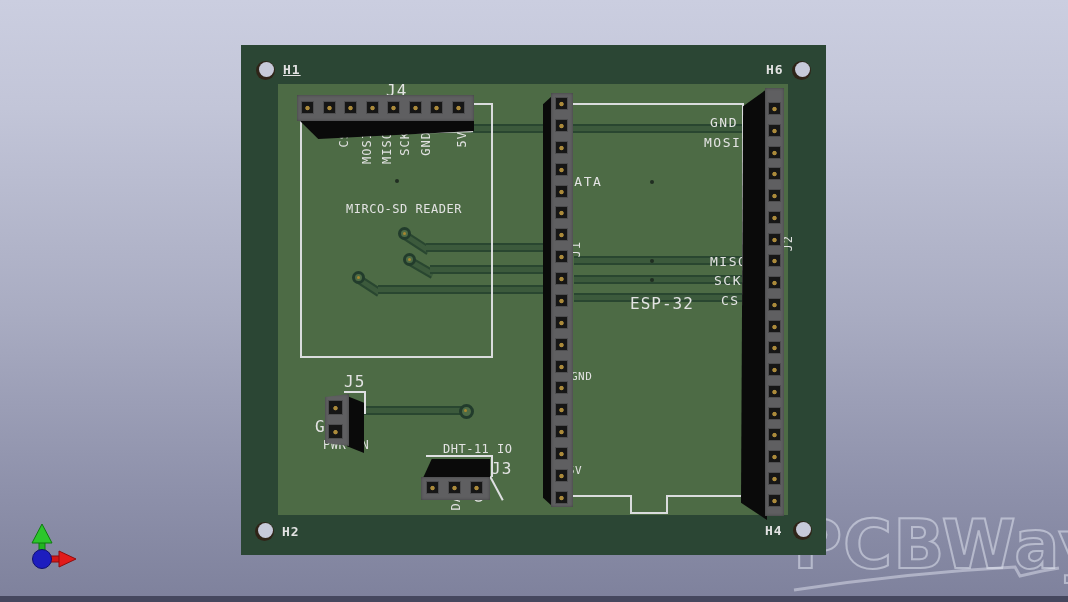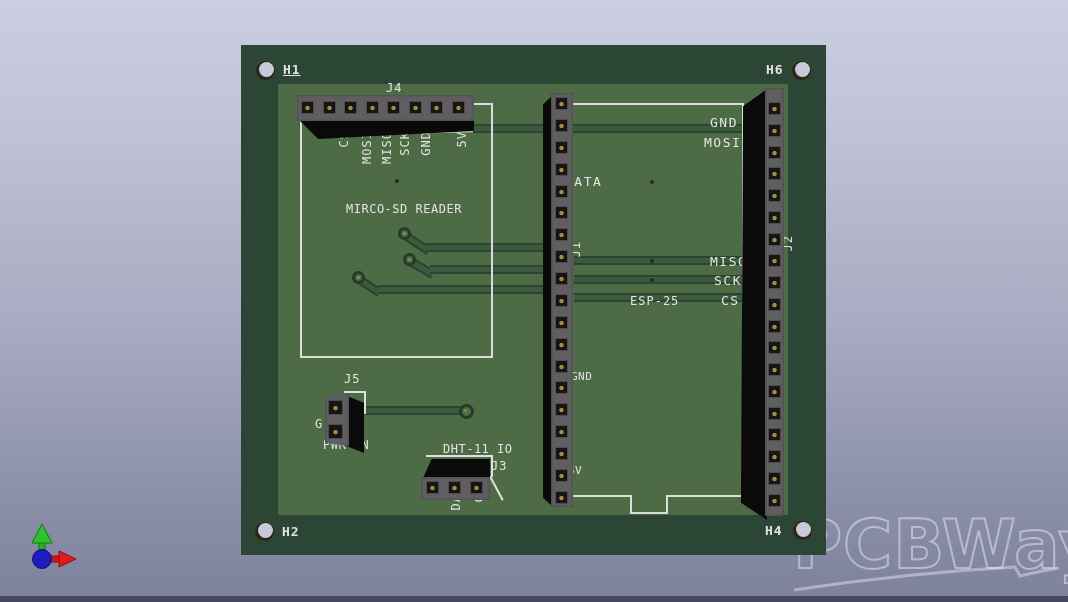--- a/index.html
+++ b/index.html
@@ -17,21 +17,21 @@
   
   .trace,.tracediag{height:9px;background:#3c5a3c;border-top:2px solid #294630;border-bottom:2px solid #294630;}
   .tracediag{transform-origin:left center;}
   .via{width:13px;height:13px;border-radius:50%;border:3px solid #223c2c;background:#4d6b45;}
   .via::after{content:"";position:absolute;left:2px;top:2px;width:3px;height:3px;border-radius:50%;background:#a8862e;}
   .via-lg{width:15px;height:15px;}
   .dot{width:4px;height:4px;border-radius:50%;background:#202e22;}
   
   .silk{background:#dfe0e2;}
   .silkbox{border:2px solid rgba(226,227,230,0.95);background:transparent;}
-  .lab{color:#e3e3e3;font-size:12px;line-height:1.1;white-space:nowrap;letter-spacing:1px;}
+  .lab{color:#e3e3e3;font-size:16px;line-height:1.1;white-space:nowrap;letter-spacing:1px;}
   .lab-big{font-size:13px;font-weight:700;letter-spacing:1px;}
   .lab-wide{font-size:12px;letter-spacing:0.5px;}
   .lab-r{font-size:13px;letter-spacing:1.5px;}
   .lab-s{font-size:11px;letter-spacing:0.5px;}
   .vlab{writing-mode:vertical-rl;transform:rotate(180deg);color:#e3e3e3;
     font-size:12px;letter-spacing:1px;line-height:1;white-space:nowrap;}
   
   .cside{background:#0a0a0a;}
   .cface{background:#5f5f61;box-shadow:inset 0 0 3px rgba(0,0,0,.35);}
   .pins{display:flex;justify-content:space-between;}
@@ -85,21 +85,21 @@
        border-left:2px solid rgba(226,227,230,0.95);border-right:2px solid rgba(226,227,230,0.95);
        border-bottom:2px solid rgba(226,227,230,0.95);"></div>
   <div class="silk" style="left:321px;top:132px;width:152px;height:2px;transform:rotate(-1.3deg);"></div>
   <div class="silk" style="left:344px;top:391px;width:22px;height:2px;"></div>
   <div class="silk" style="left:364px;top:391px;width:2px;height:23px;"></div>
   <div class="silk" style="left:426px;top:455px;width:67px;height:2px;"></div>
   <div class="silk" style="left:491px;top:455px;width:2px;height:22px;"></div>
   <div class="silk" style="left:491px;top:476px;width:27px;height:2px;transform:rotate(62deg);transform-origin:left top;"></div>
 
   <div class="lab lab-wide" style="left:346px;top:203px;">MIRCO-SD READER</div>
-  <div class="lab" style="left:630px;top:295px;">ESP-25</div>
+  <div class="lab" style="left:630px;top:295px;">ESP-32</div>
   <div class="lab lab-wide" style="left:427px;top:443px;padding-left:16px;">DHT-11 IO</div>
   <div class="lab" style="left:386px;top:82px;">J4</div>
   <div class="lab" style="left:344px;top:373px;">J5</div>
   <div class="lab" style="left:491px;top:460px;">J3</div>
   <div class="vlab" style="left:570px;top:241px;">J1</div>
   <div class="vlab" style="left:782px;top:235px;">J2</div>
 
   <div class="vlab" style="left:338px;top:131px;">CS</div>
   <div class="vlab" style="left:361px;top:131px;">MOSI</div>
   <div class="vlab" style="left:381px;top:131px;">MISO</div>

